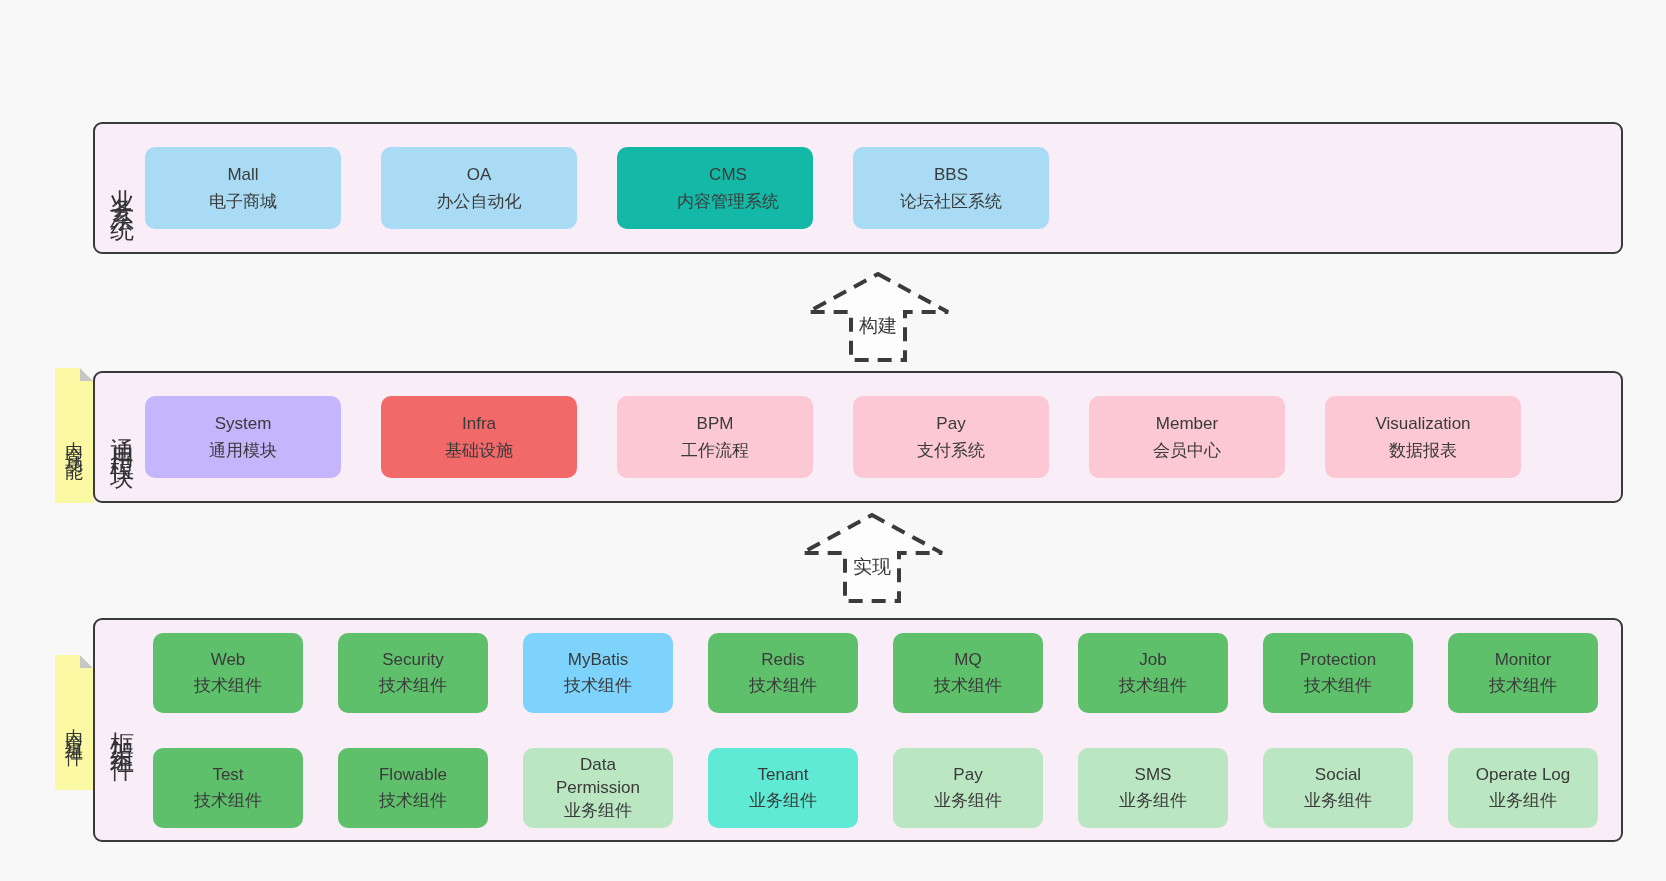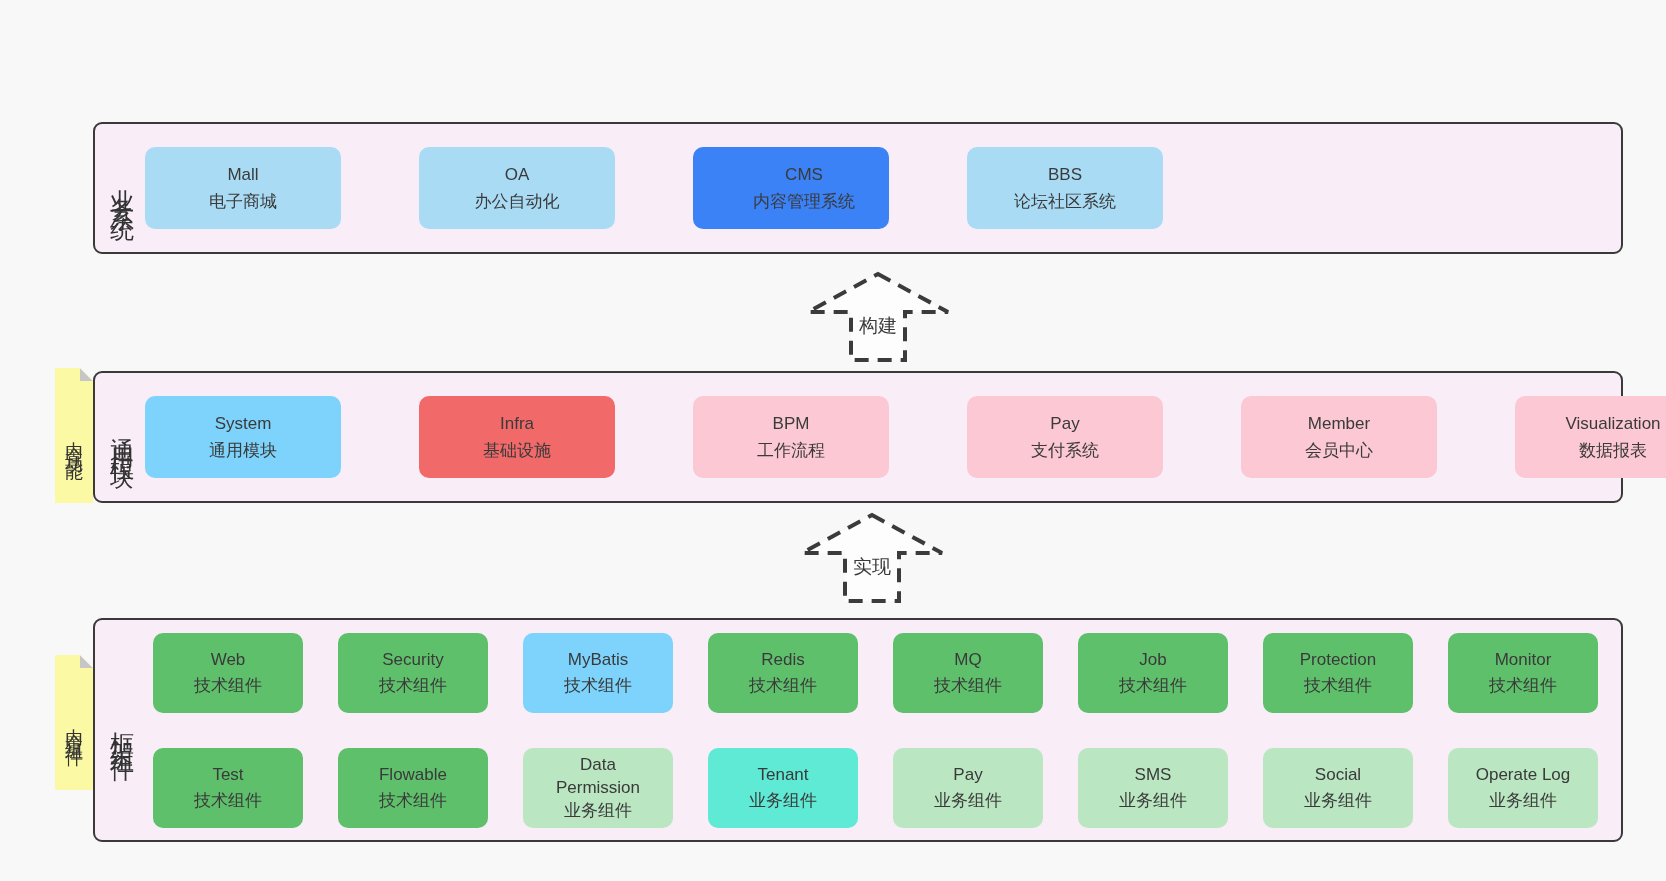--- a/index.html
+++ b/index.html
@@ -15,21 +15,21 @@
   .band-business   { top:122px; height:132px; }
   .band-modules    { top:371px; height:132px; }
   .band-components { top:618px; height:224px; }
 
   .vlabel {
     position:absolute; left:11px; top:50%; transform:translateY(-50%);
     writing-mode:vertical-rl; text-orientation:upright;
     font-size:24px; letter-spacing:9px; color:#333; white-space:nowrap;
   }
 
-  .boxes { display:flex; gap:78px; margin-left:50px; }
+  .boxes { display:flex; gap:40px; margin-left:50px; }
   .box {
     width:196px; height:82px; border-radius:10px;
     display:flex; flex-direction:column; align-items:center; justify-content:center;
     text-align:center; color:#3a3a3a; font-size:17px; line-height:27px;
   }
   .band-components .boxes-col { display:flex; flex-direction:column; gap:35px; margin-left:58px; }
   .band-components .boxes { margin-left:0; gap:35px; }
   .band-components .box { width:150px; height:80px; line-height:26px; }
   .box .t { max-width:100%; }
   .box.wrap3 { line-height:23px; }
@@ -70,21 +70,21 @@
     <div class="vlabel">业务系统</div>
     <div class="boxes">
       <div class="box" style="background: rgb(169, 220, 244);">
         <div class="t">Mall</div>
         <div class="s">电子商城</div>
       </div>
       <div class="box" style="background: rgb(169, 220, 244);">
         <div class="t">OA</div>
         <div class="s">办公自动化</div>
       </div>
-      <div class="box" style="background: #3b82f6; padding-left: 26px;">
+      <div class="box" style="background: #14b8a6; padding-left: 26px;">
         <div class="t">CMS</div>
         <div class="s">内容管理系统</div>
       </div>
       <div class="box" style="background: rgb(169, 220, 244);">
         <div class="t">BBS</div>
         <div class="s">论坛社区系统</div>
       </div>
     </div>
   </section>
 
@@ -96,21 +96,21 @@
   </div>
 
   <div class="sticky sticky-modules">
     <div class="fold"></div>
     <div class="stext">内置功能</div>
   </div>
 
   <section class="band band-modules">
     <div class="vlabel">通用模块</div>
     <div class="boxes">
-      <div class="box" style="background: #7dd3fc; justify-content: center;">
+      <div class="box" style="background: #c4b5fd; justify-content: center;">
         <div class="t">System</div>
         <div class="s">通用模块</div>
       </div>
       <div class="box" style="background: rgb(242, 105, 106);">
         <div class="t">Infra</div>
         <div class="s">基础设施</div>
       </div>
       <div class="box" style="background: rgb(251, 200, 211);">
         <div class="t">BPM</div>
         <div class="s">工作流程</div>

